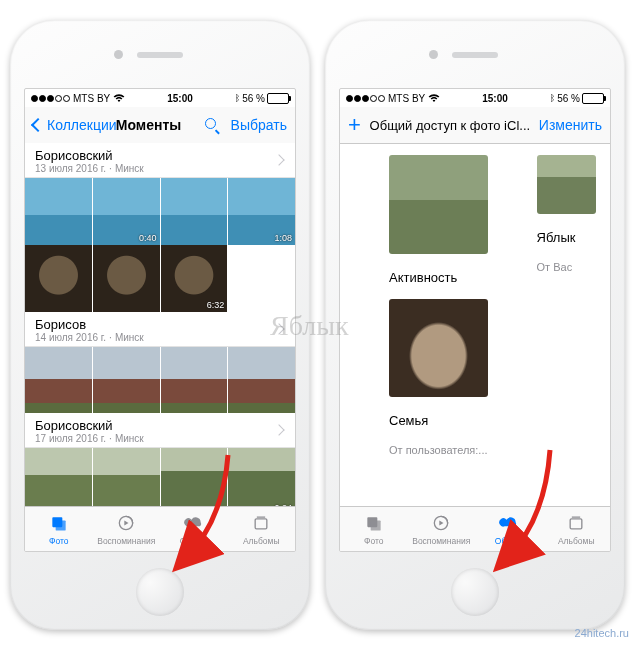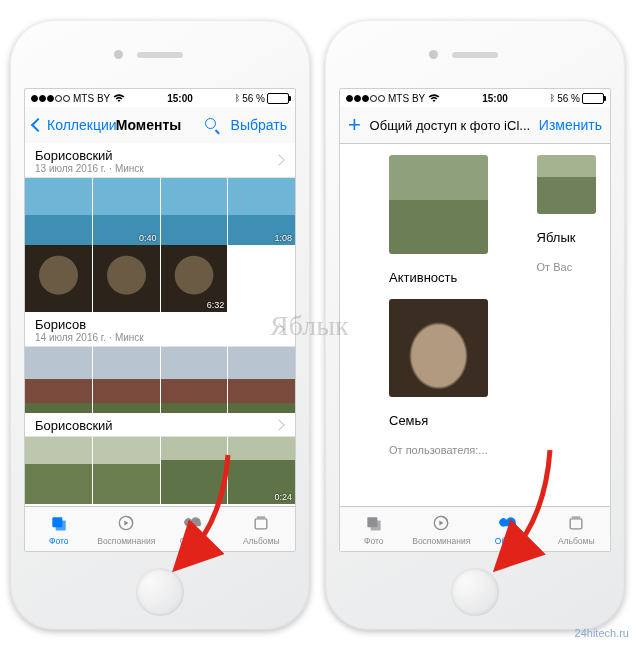--- a/index.html
+++ b/index.html
@@ -134,20 +134,21 @@
             <span class="mchev"></span>
           </div>
           <div class="grid4">
             <div class="thumb castle"></div>
             <div class="thumb castle"></div>
             <div class="thumb castle"></div>
             <div class="thumb castle"></div>
           </div>
           <div class="mhead">
             <div class="loc">Борисовский</div>
+            <div class="sub">17 июля 2016 г. · Минск</div>
             <span class="mchev"></span>
           </div>
           <div class="grid4">
             <div class="thumb park"></div>
             <div class="thumb park"></div>
             <div class="thumb park2"></div>
             <div class="thumb park2">
               <span class="dur">0:24</span>
             </div>
           </div>

